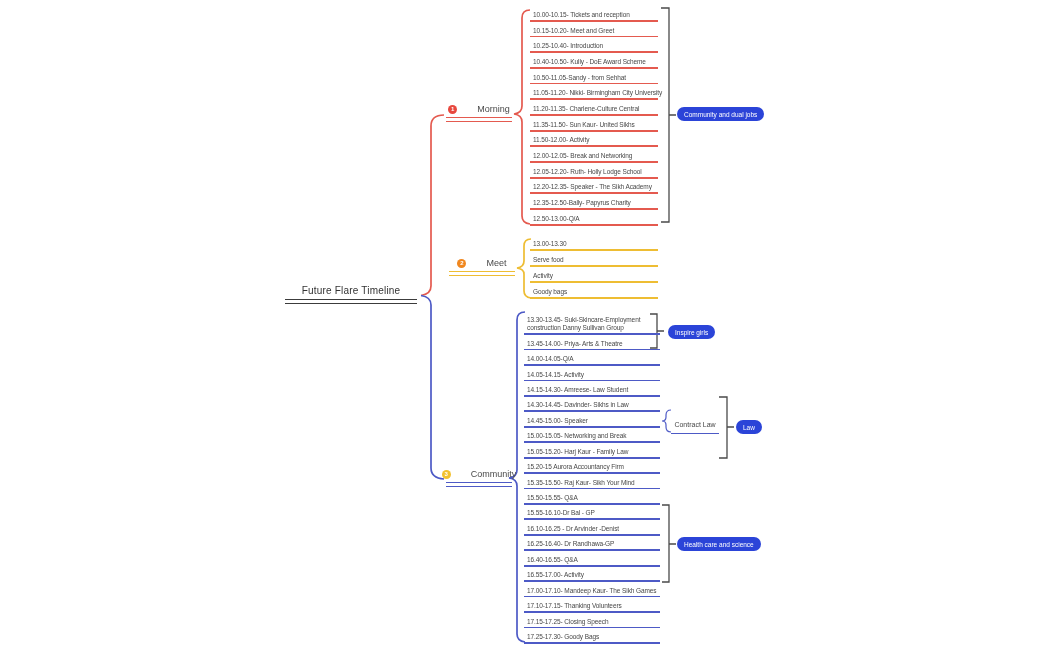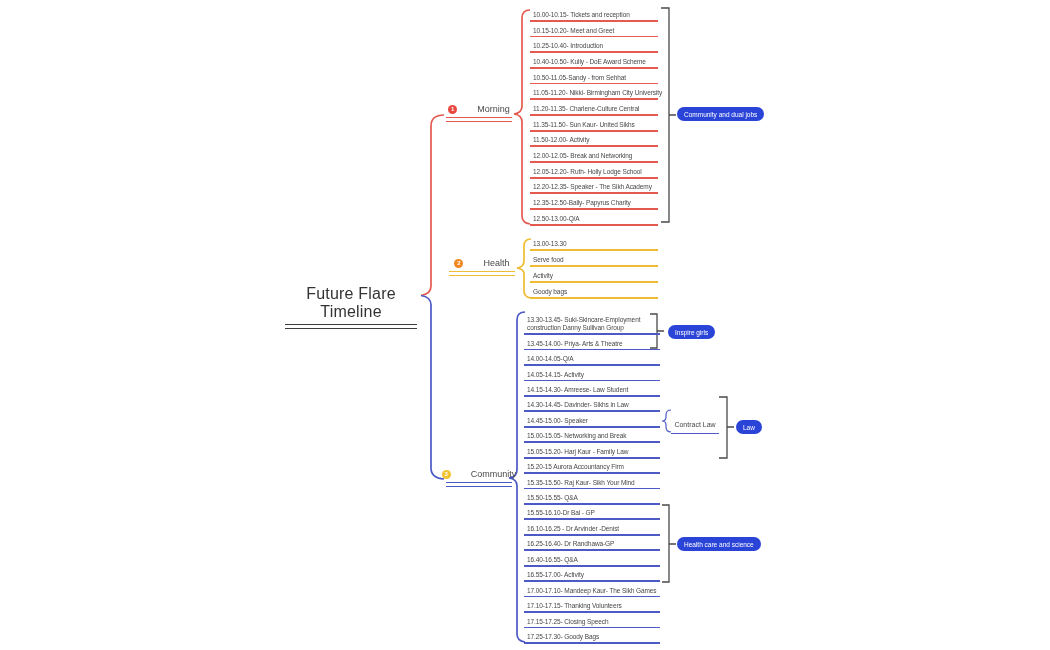--- a/index.html
+++ b/index.html
@@ -7,21 +7,21 @@
     position:relative; width:1050px; height:650px; overflow:hidden;
     font-family:"Liberation Sans", sans-serif; background:#ffffff;
   }
   svg.connectors { position:absolute; left:0; top:0; pointer-events:none; }
   .stroke-red    { stroke:var(--red,#e45a4f); }
   .stroke-yellow { stroke:var(--yellow,#eebd33); }
   .stroke-blue   { stroke:var(--blue,#4d5ac6); }
   .stroke-dark   { stroke:var(--bracket,#4a4a4a); }
 
   .central { position:absolute; left:285px; top:285px; width:132px; text-align:center; }
-  .central .title { font-size:16px; color:#333333; letter-spacing:0.2px; }
+  .central .title { font-size:10px; color:#333333; letter-spacing:0.2px; }
   .central .dbl { margin-top:3px; }
 
   .dbl { height:2.6px; border-top:1.5px solid #3c3c3c; border-bottom:1.5px solid #3c3c3c; }
   .dbl-m { border-color:var(--red,#e45a4f); }
   .dbl-l { border-color:var(--yellow,#eebd33); }
   .dbl-a { border-color:var(--blue,#4d5ac6); }
 
   .bnode { position:absolute; width:66px; }
   .bnode-head { display:flex; align-items:center; justify-content:center; gap:20px; }
   .bnode-label { font-size:9px; color:#4a4a4a; }
@@ -85,21 +85,21 @@
     <div class="bnode-head">
       <span class="badge badge-m">1</span>
       <span class="bnode-label">Morning</span>
     </div>
     <div class="dbl dbl-m"></div>
   </div>
 
   <div class="bnode" style="left:449px; top:258px;">
     <div class="bnode-head">
       <span class="badge badge-l">2</span>
-      <span class="bnode-label">Health</span>
+      <span class="bnode-label">Meet</span>
     </div>
     <div class="dbl dbl-l"></div>
   </div>
 
   <div class="bnode" style="left:446px; top:469px;">
     <div class="bnode-head">
       <span class="badge badge-a">3</span>
       <span class="bnode-label">Community</span>
     </div>
     <div class="dbl dbl-a"></div>

